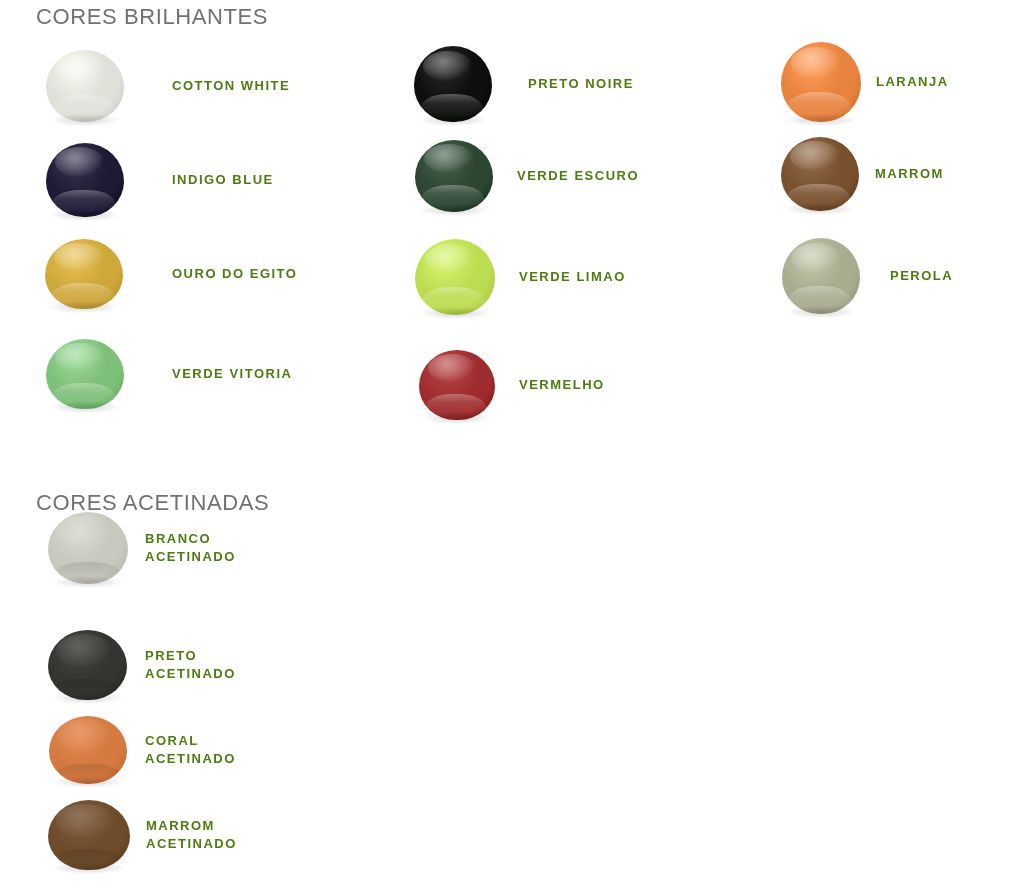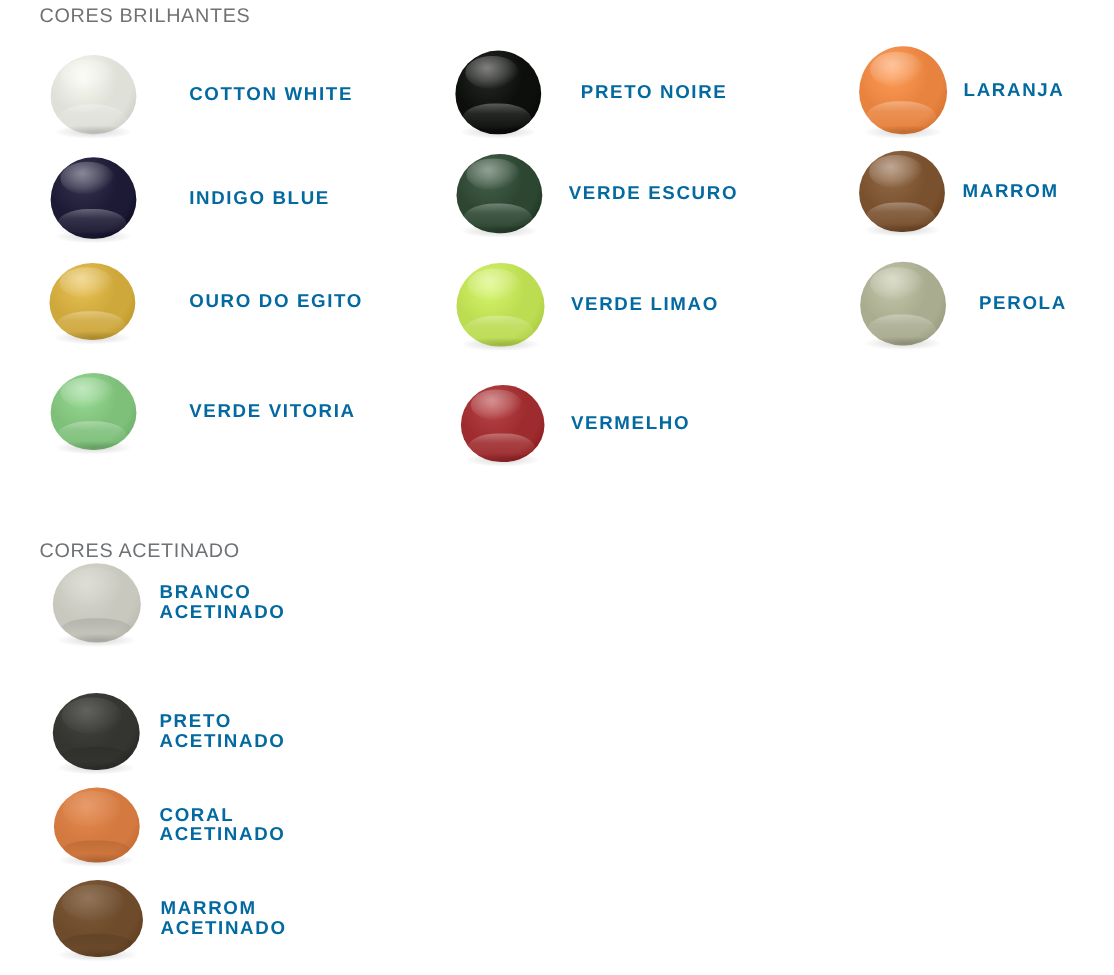--- a/index.html
+++ b/index.html
@@ -17,21 +17,21 @@
 
   .page {
     position: relative;
     width: 1013px;
     height: 886px;
     box-sizing: border-box;
   }
 
   .section-title {
     font-family: "Liberation Sans", sans-serif;
-    font-size: 18px;
+    font-size: 22px;
     font-weight: 400;
     color: #6f7275;
     letter-spacing: 0.6px;
     position: absolute;
     white-space: nowrap;
   }
 
   #title-brilhantes { left: 36px; top: 4px; }
   #title-acetinadas { left: 36px; top: 490px; }
 
@@ -130,23 +130,23 @@
     background: radial-gradient(ellipse at 50% 50%,
                 rgba(0,0,0,0.16) 0%,
                 rgba(0,0,0,0.06) 48%,
                 rgba(0,0,0,0) 75%);
     pointer-events: none;
   }
 
   .swatch-label {
     font-family: "Liberation Sans", sans-serif;
     font-weight: bold;
-    font-size: 17px;
+    font-size: 13px;
     letter-spacing: 1.5px;
-    color: #0369a1;
+    color: #4d7c0f;
     line-height: 18px;
     white-space: pre-line;
     text-transform: uppercase;
   }
 
   .swatch-label.two-line {
     line-height: 18px;
   }
 </style>
 </head>
@@ -241,21 +241,21 @@
     <div class="swatch-item" style="left:419px; top:350px;">
       <div class="blob-wrap">
         <div class="blob gloss" id="blob-b10" style="width: 76px; height: 70px; background: radial-gradient(at 38% 28%, rgb(184, 70, 72) 0%, rgb(158, 44, 46) 46%, rgb(158, 44, 46) 66%, rgb(124, 10, 12) 100%);"></div>
         <div class="blob-shadow"></div>
       </div>
       <div class="swatch-label" style="margin-left:24px;text-align:center;">VERMELHO</div>
     </div>
 
   </div>
 
-  <div class="section-title" id="title-acetinadas" style="color: rgb(111, 114, 117);">CORES ACETINADO</div>
+  <div class="section-title" id="title-acetinadas" style="color: rgb(111, 114, 117);">CORES ACETINADAS</div>
 
   <div class="swatch-grid">
 
     <div class="swatch-item" style="left:48px; top:512px;">
       <div class="blob-wrap">
         <div class="blob satin" id="blob-s0" style="width: 80px; height: 72px; background: radial-gradient(at 38% 28%, rgb(216, 216, 207) 0%, rgb(200, 200, 191) 46%, rgb(200, 200, 191) 66%, rgb(174, 174, 165) 100%);"></div>
         <div class="blob-shadow"></div>
       </div>
       <div class="swatch-label two-line" style="margin-left:17px;">BRANCO
 ACETINADO</div>

